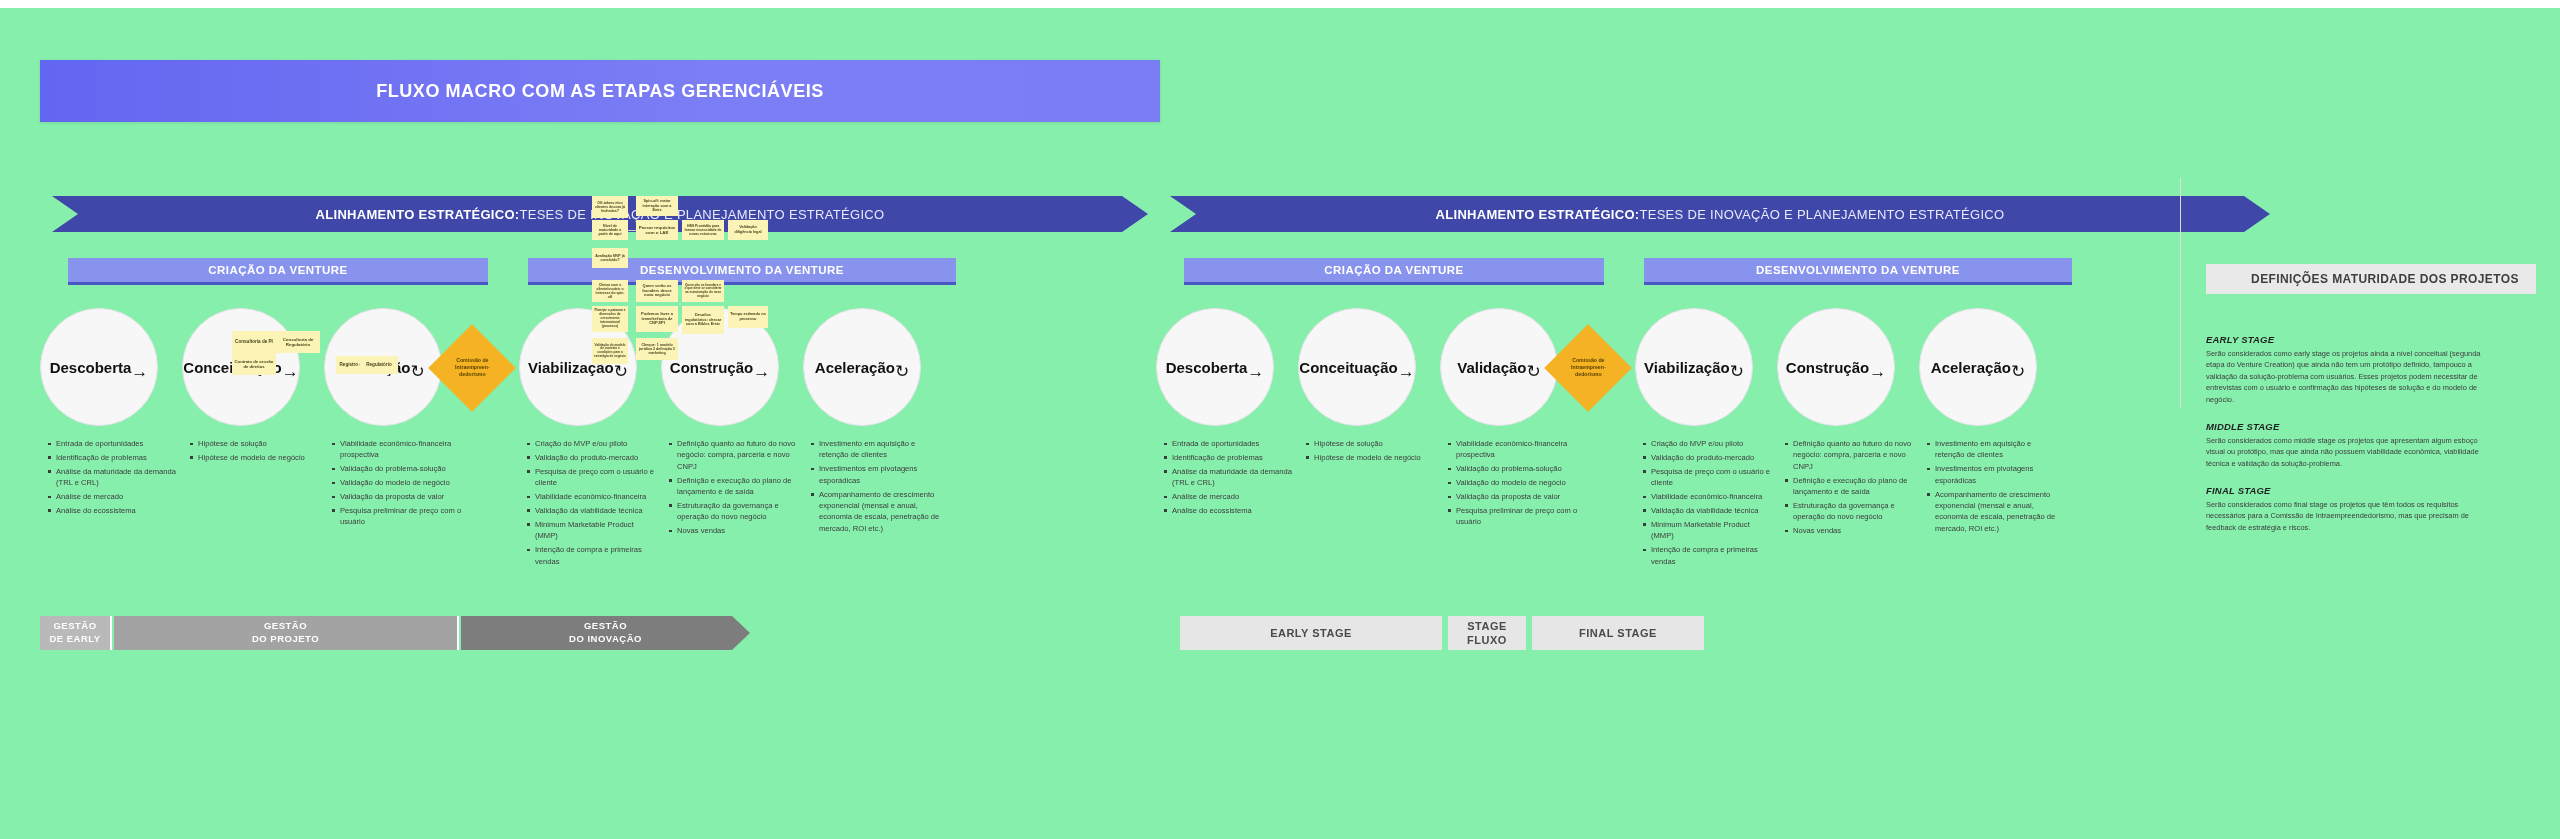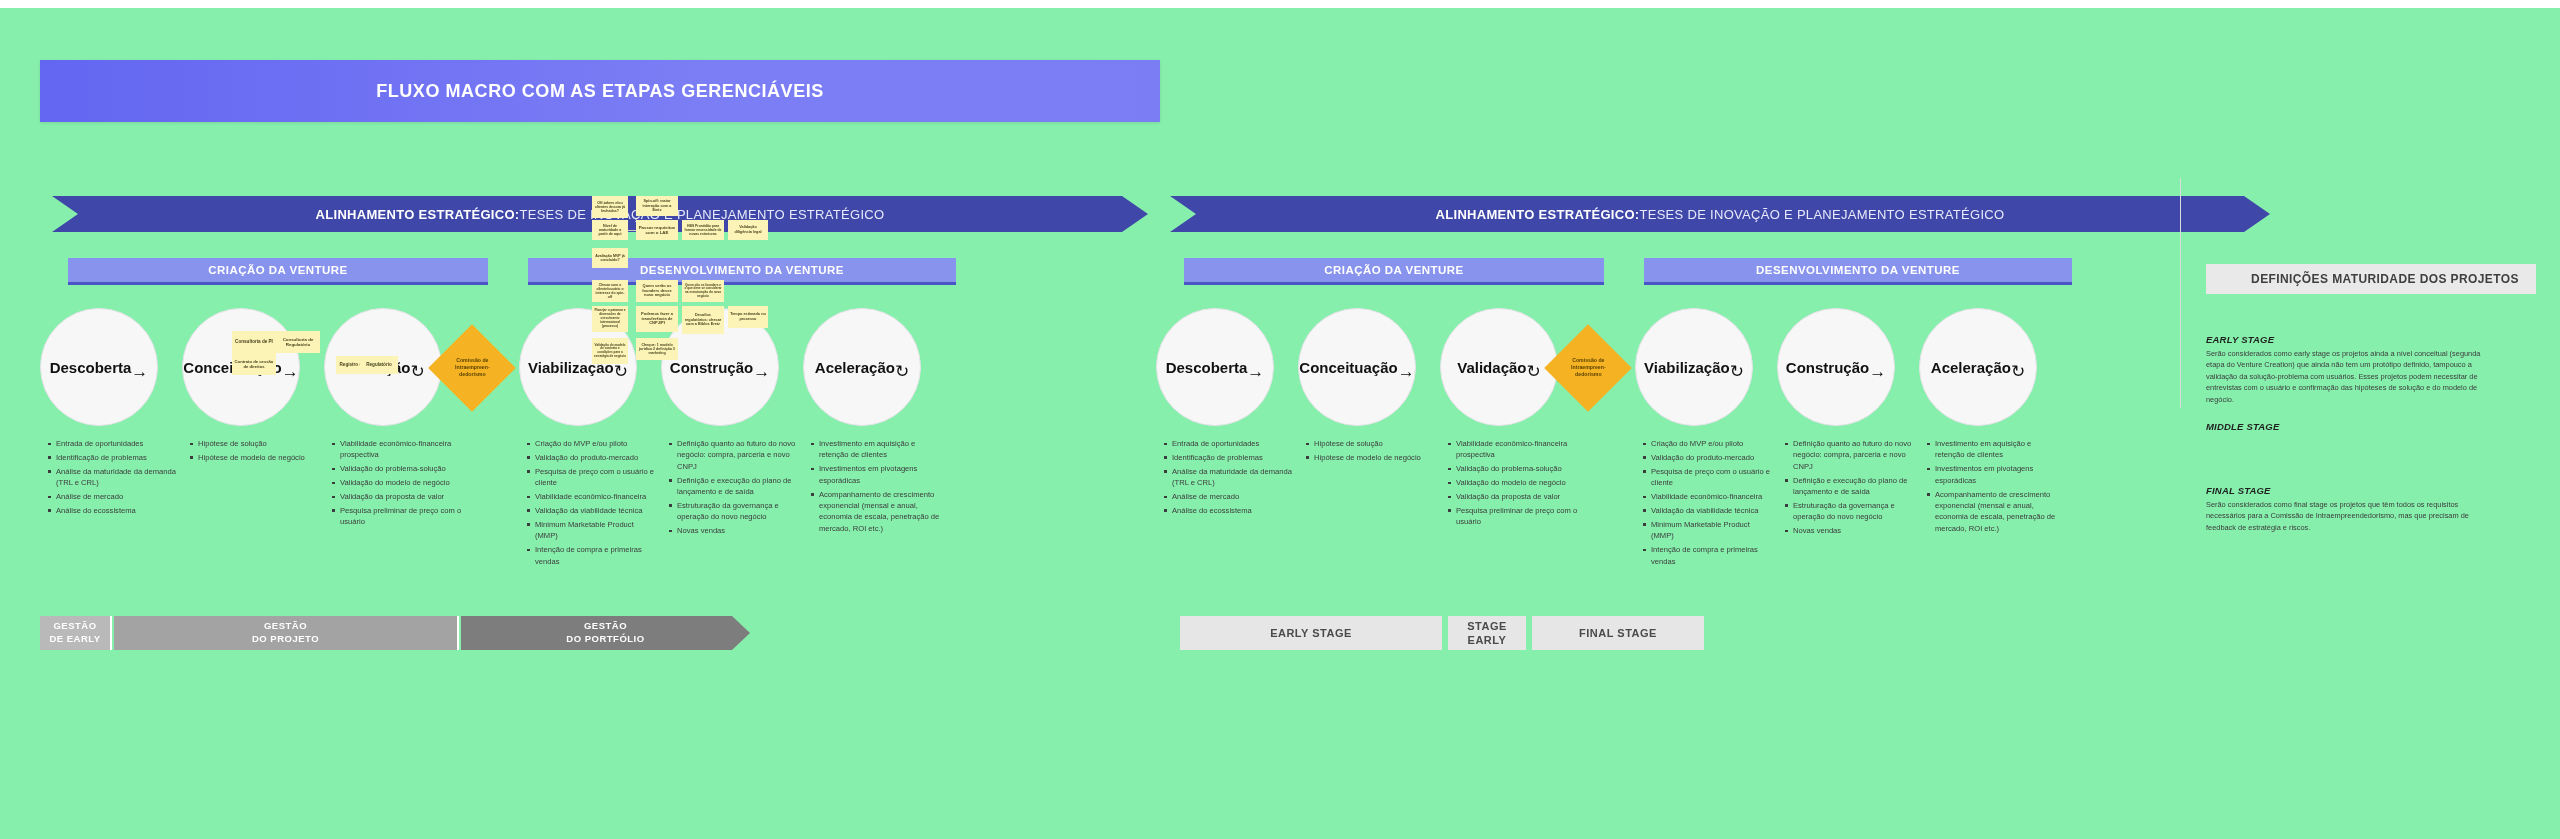--- a/index.html
+++ b/index.html
@@ -242,21 +242,21 @@
     <div class="note-connector" style="left:628px; top:222px; width:8px;"></div>
 
     <div id="gov-bars">
         <div class="gov-bar" style="left: 40px; top: 608px; width: 72px; background: rgb(185, 185, 185);">
           <div><span>GESTÃO</span><br><span>DE EARLY</span></div>
         </div>
         <div class="gov-bar" style="left: 114px; top: 608px; width: 345px; background: rgb(163, 163, 163);">
           <div><span>GESTÃO</span><br><span>DO PROJETO</span></div>
         </div>
         <div class="gov-bar gov-arrow" style="left: 461px; top: 608px; width: 289px; background: rgb(125, 125, 125);">
-          <div><span>GESTÃO</span><br><span>DO PORTFÓLIO</span></div>
+          <div><span>GESTÃO</span><br><span>DO INOVAÇÃO</span></div>
         </div>
       </div>
   </div>
 
   <div class="panel panel-right">
 
 
     <div class="align-arrow" style="left:10px; top:188px; width:1100px;">
       <span class="b">ALINHAMENTO ESTRATÉGICO:</span>
       <span class="n"> TESES DE INOVAÇÃO E PLANEJAMENTO ESTRATÉGICO</span>
@@ -338,35 +338,36 @@
         <li>Investimento em aquisição e retenção de clientes</li>
         <li>Investimentos em pivotagens esporádicas</li>
         <li>Acompanhamento de crescimento exponencial (mensal e anual, economia de escala, penetração de mercado, ROI etc.)</li>
       </ul>
 
     <div id="mat-bars">
         <div class="mat-bar" style="left: 20px; top: 608px; width: 262px;">
           <span>EARLY STAGE</span>
         </div>
         <div class="mat-bar" style="left: 288px; top: 608px; width: 78px;">
-          <div><span>STAGE</span><br><span>EARLY</span></div>
+          <div><span>STAGE</span><br><span>FLUXO</span></div>
         </div>
         <div class="mat-bar" style="left: 372px; top: 608px; width: 172px;">
           <span>FINAL STAGE</span>
         </div>
       </div>
 
     <div class="divider-v" style="left:1020px; top:170px; height:230px;"></div>
 
     <div class="defs-header" style="left:1046px; top:256px; width:330px;">
       <span>DEFINIÇÕES MATURIDADE DOS PROJETOS</span>
     </div>
 
     <div class="def-title" style="left:1046px; top:326px;">EARLY STAGE</div>
     <div class="def-body" style="left:1046px; top:340px;">Serão considerados como early stage os projetos ainda a nível conceitual (segunda etapa do Venture Creation) que ainda não tem um protótipo definido, tampouco a validação da solução-problema com usuários. Esses projetos podem necessitar de entrevistas com o usuário e confirmação das hipóteses de solução e do modelo de negócio.</div>
 
     <div class="def-title" style="left:1046px; top:413px;">MIDDLE STAGE</div>
+    <div class="def-body" style="left:1046px; top:427px;">Serão considerados como middle stage os projetos que apresentam algum esboço visual ou protótipo, mas que ainda não possuem viabilidade econômica, viabilidade técnica e validação da solução-problema.</div>
 
     <div class="def-title" style="left:1046px; top:477px;">FINAL STAGE</div>
     <div class="def-body" style="left:1046px; top:491px;">Serão considerados como final stage os projetos que têm todos os requisitos necessários para a Comissão de Intraempreendedorismo, mas que precisam de feedback de estratégia e riscos.</div>
   </div>
 
 </div>
 
 </body></html>

